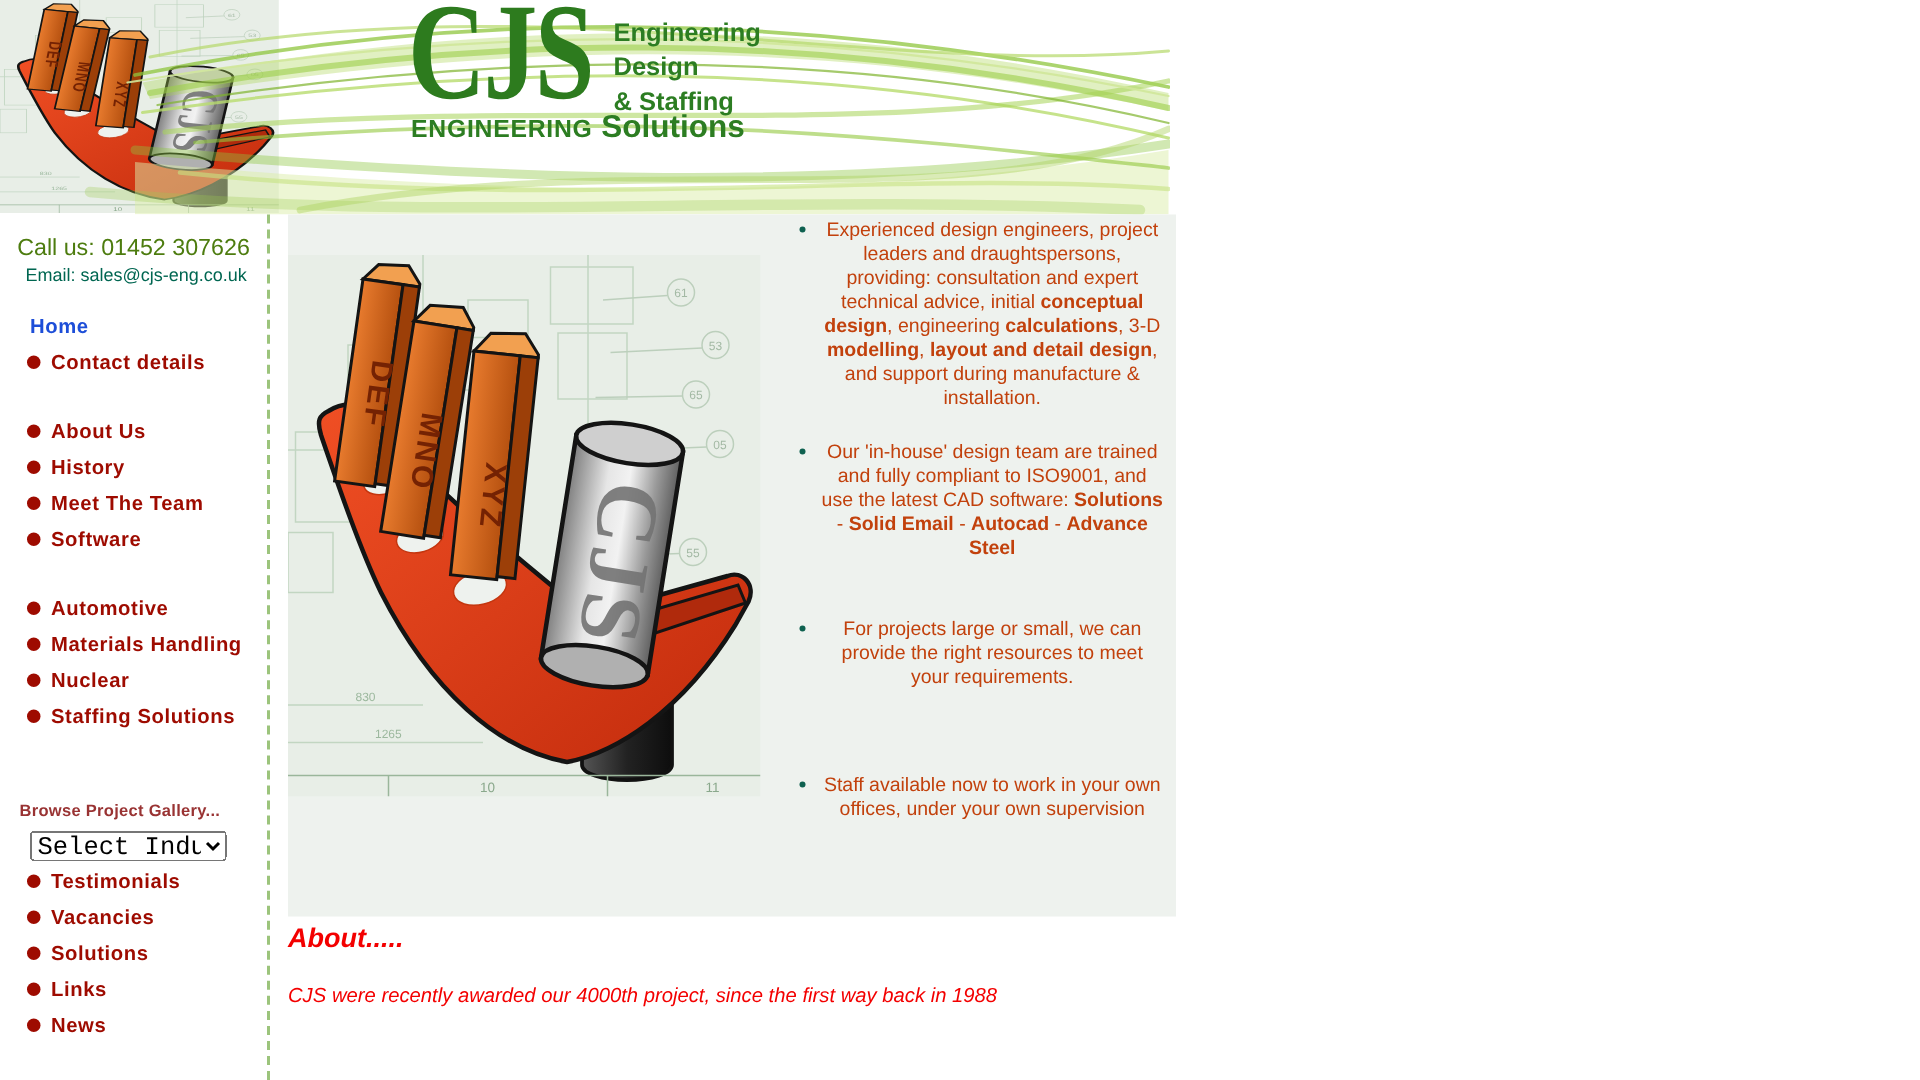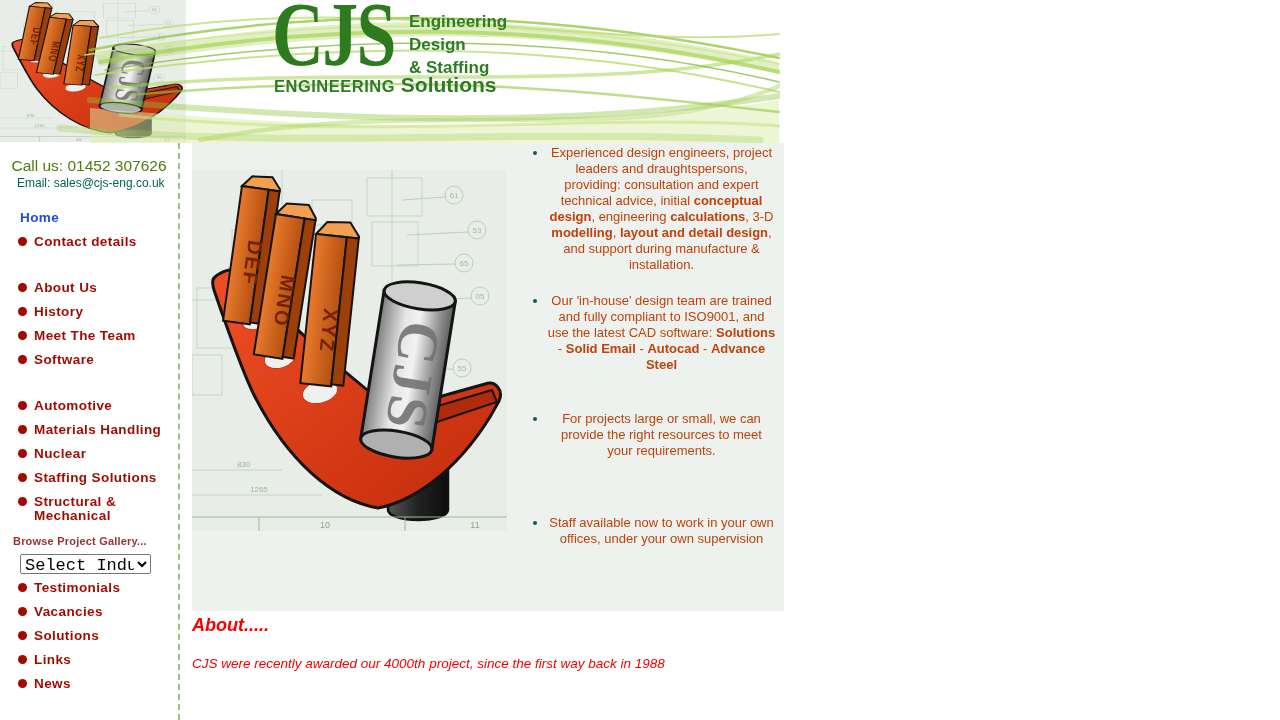--- a/index.html
+++ b/index.html
@@ -252,24 +252,20 @@
         <span>Materials Handling</span>
       </div>
     <div class="nav-item" style="top:304px">
       <span class="dot"></span>
         <span>Nuclear</span>
       </div>
     <div class="nav-item" style="top:328px">
       <span class="dot"></span>
         <span>Staffing Solutions</span>
       </div>
-    <div class="nav-item" style="top:352px">
-      <span class="dot"></span>
-        <span>Structural &amp; Mechanical</span>
-      </div>
 
     <div class="gallery-label">Browse Project Gallery...</div>
     <select class="industry-select">
       <option>Select Industry....</option>
     </select>
 
     <div class="nav-item" style="top:438px">
       <span class="dot"></span>
         <span>Testimonials</span>
       </div>

